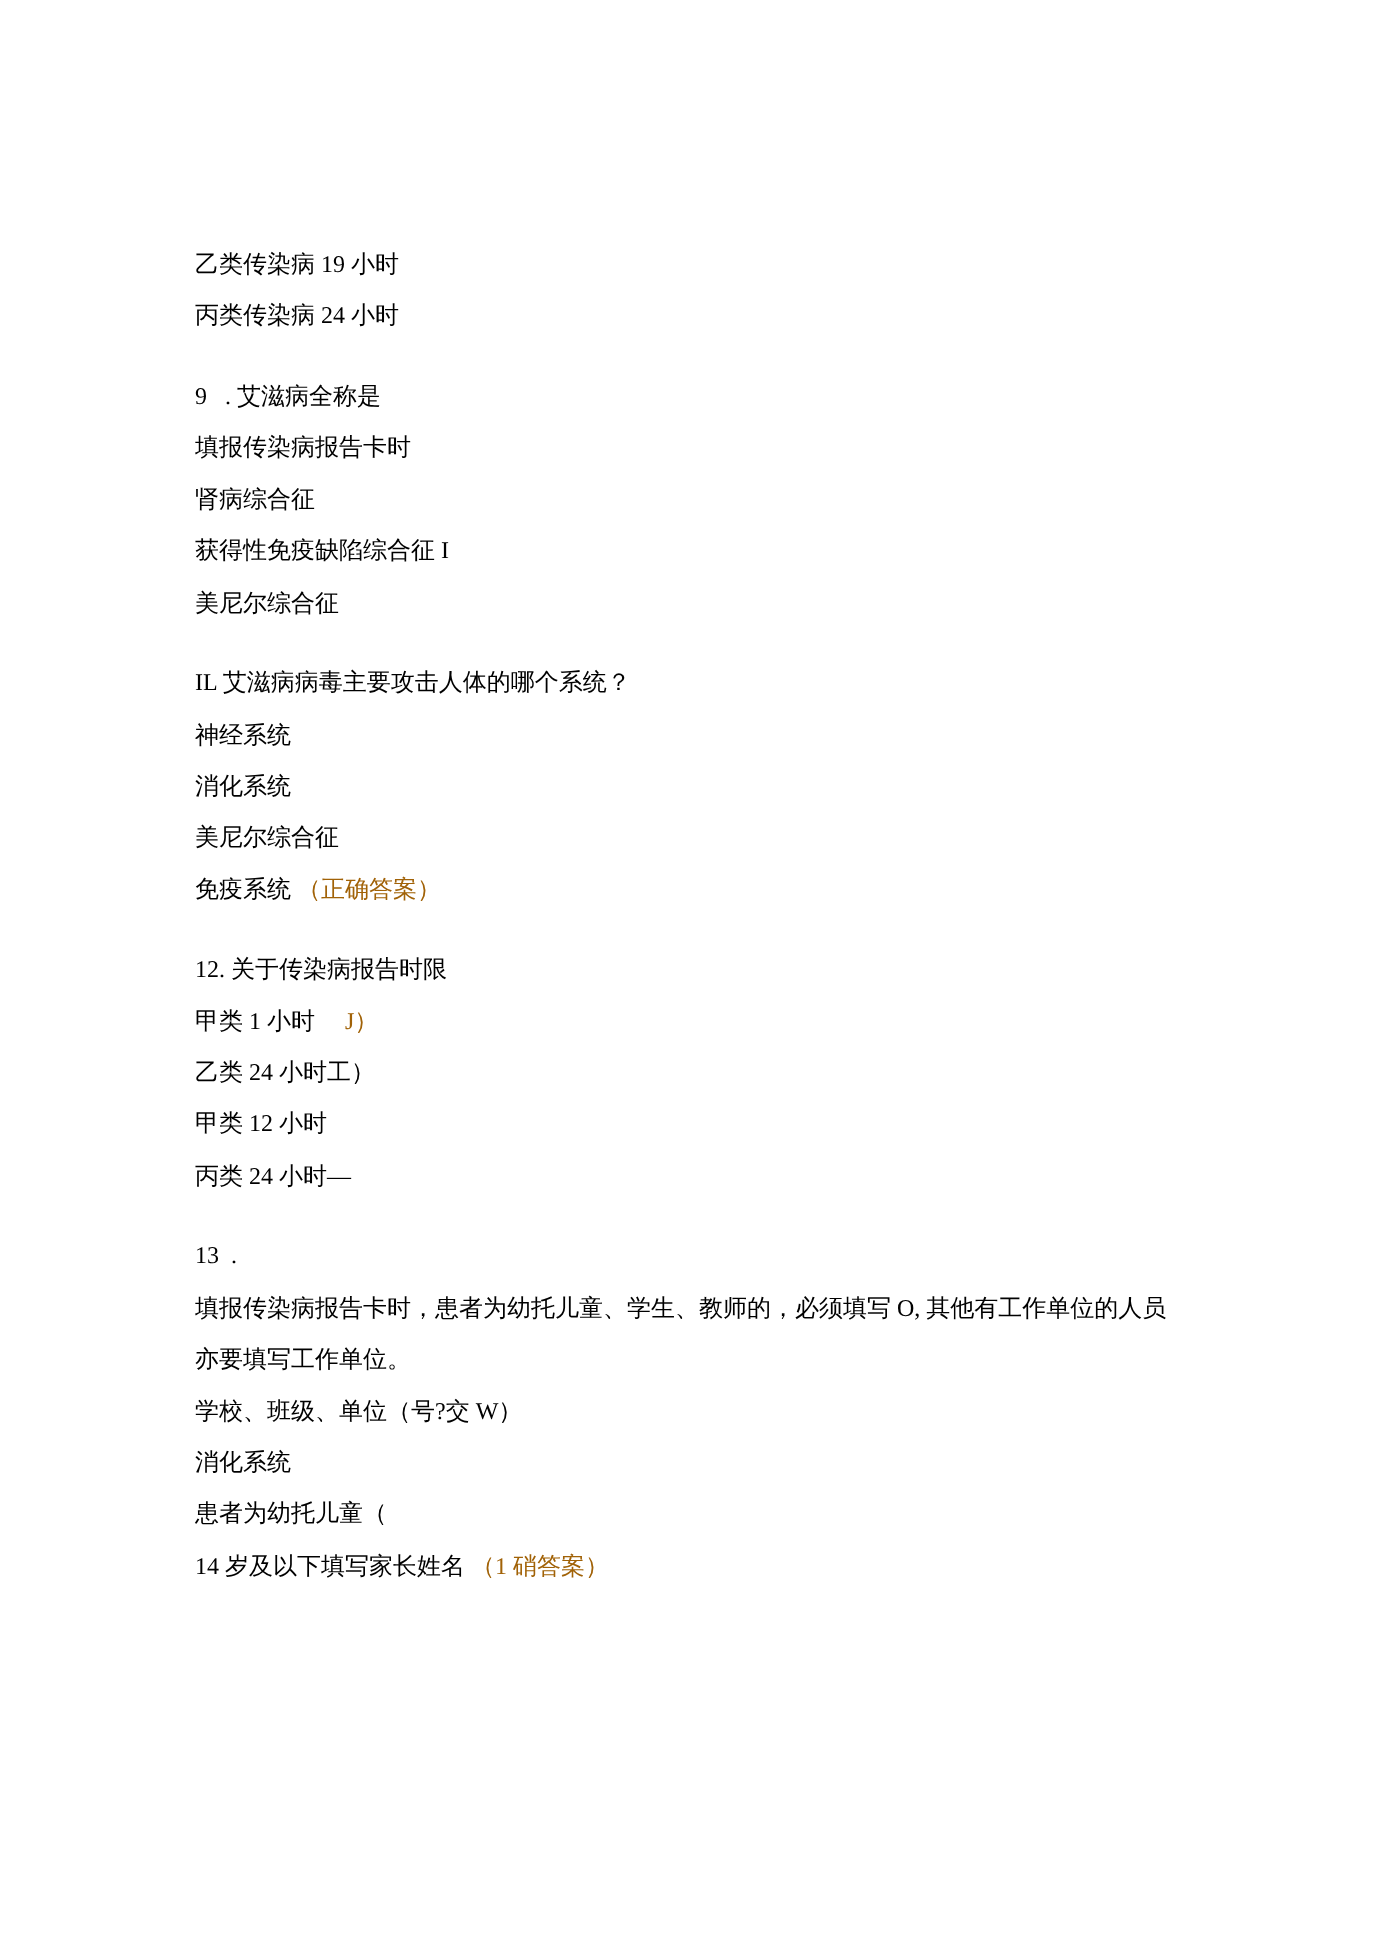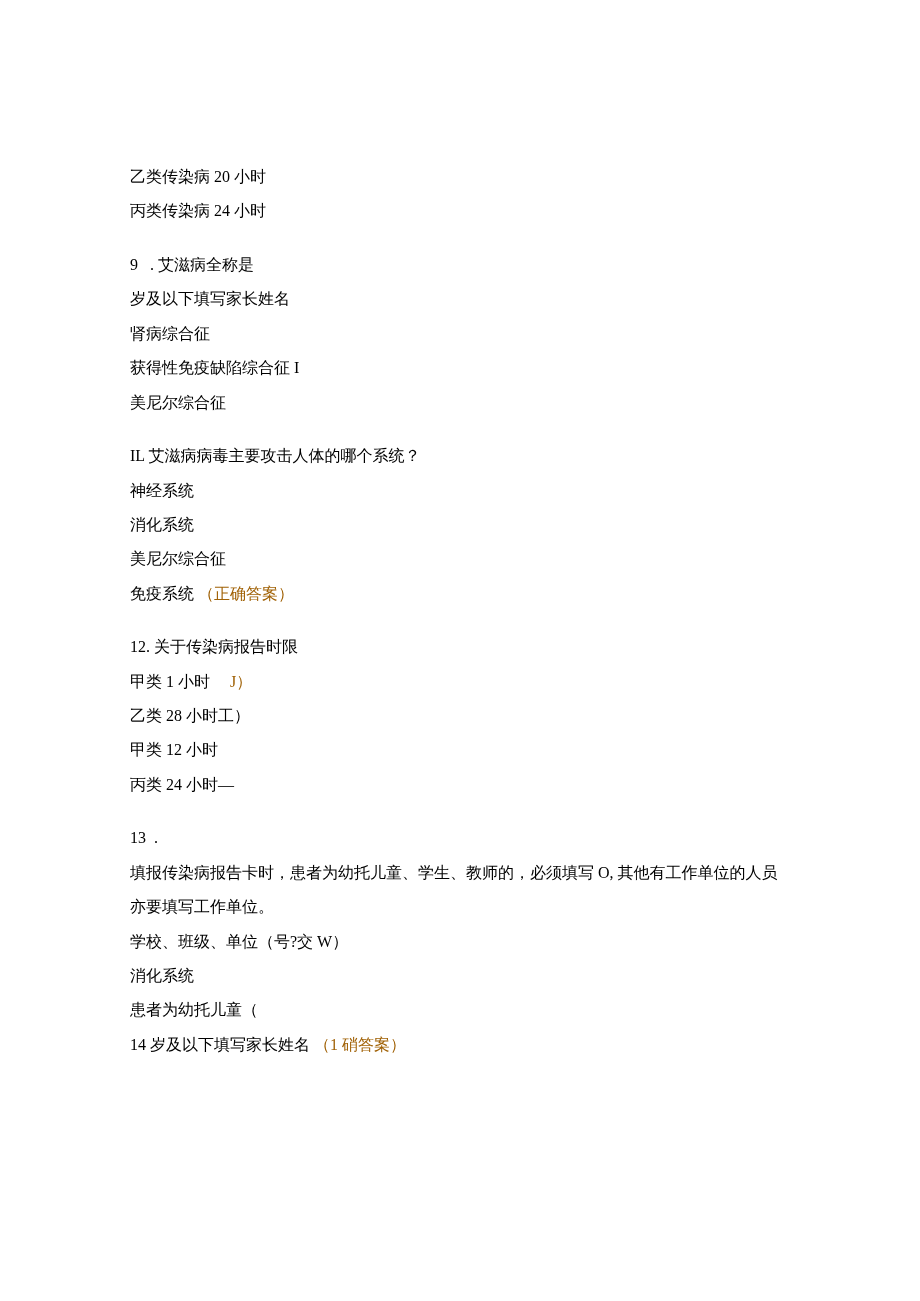--- a/index.html
+++ b/index.html
@@ -20,38 +20,38 @@
     .blank {
       height: 1.2em;
     }
     .orange {
       color: #a16207;
     }
   </style>
 </head>
 <body>
 
-<p class="line">乙类传染病 20 小时</p>
+<p class="line">乙类传染病 19 小时</p>
 <p class="line">丙类传染病 24 小时</p>
 <div class="blank"></div>
 <p class="line">9   . 艾滋病全称是</p>
-<p class="line">岁及以下填写家长姓名</p>
+<p class="line">填报传染病报告卡时</p>
 <p class="line">肾病综合征</p>
 <p class="line">获得性免疫缺陷综合征 I</p>
 <p class="line">美尼尔综合征</p>
 <div class="blank"></div>
 <p class="line">IL 艾滋病病毒主要攻击人体的哪个系统？</p>
 <p class="line">神经系统</p>
 <p class="line">消化系统</p>
 <p class="line">美尼尔综合征</p>
 <p class="line"><span>免疫系统 </span><span class="orange">（正确答案）</span></p>
 <div class="blank"></div>
 <p class="line">12. 关于传染病报告时限</p>
 <p class="line"><span>甲类 1 小时     </span><span class="orange">J）</span></p>
-<p class="line">乙类 28 小时工）</p>
+<p class="line">乙类 24 小时工）</p>
 <p class="line">甲类 12 小时</p>
 <p class="line">丙类 24 小时—</p>
 <div class="blank"></div>
 <p class="line">13  .</p>
 <p class="line">填报传染病报告卡时，患者为幼托儿童、学生、教师的，必须填写 O, 其他有工作单位的人员亦要填写工作单位。</p>
 <p class="line">学校、班级、单位（号?交 W）</p>
 <p class="line">消化系统</p>
 <p class="line">患者为幼托儿童（</p>
 <p class="line"><span>14 岁及以下填写家长姓名 </span><span class="orange">（1 硝答案）</span></p>
 

